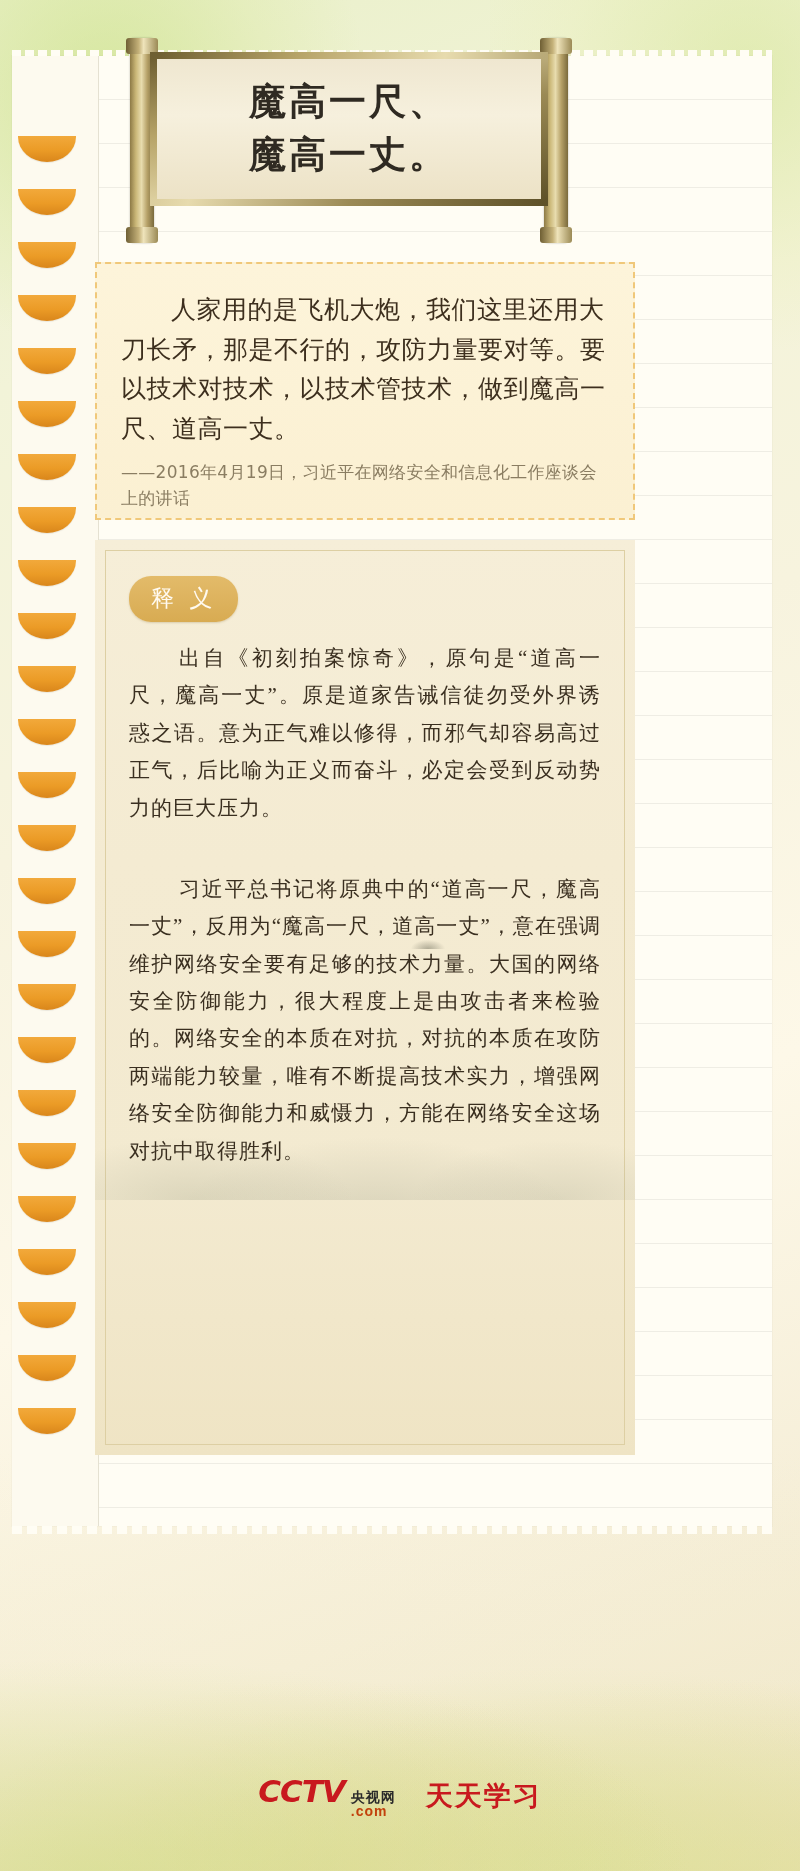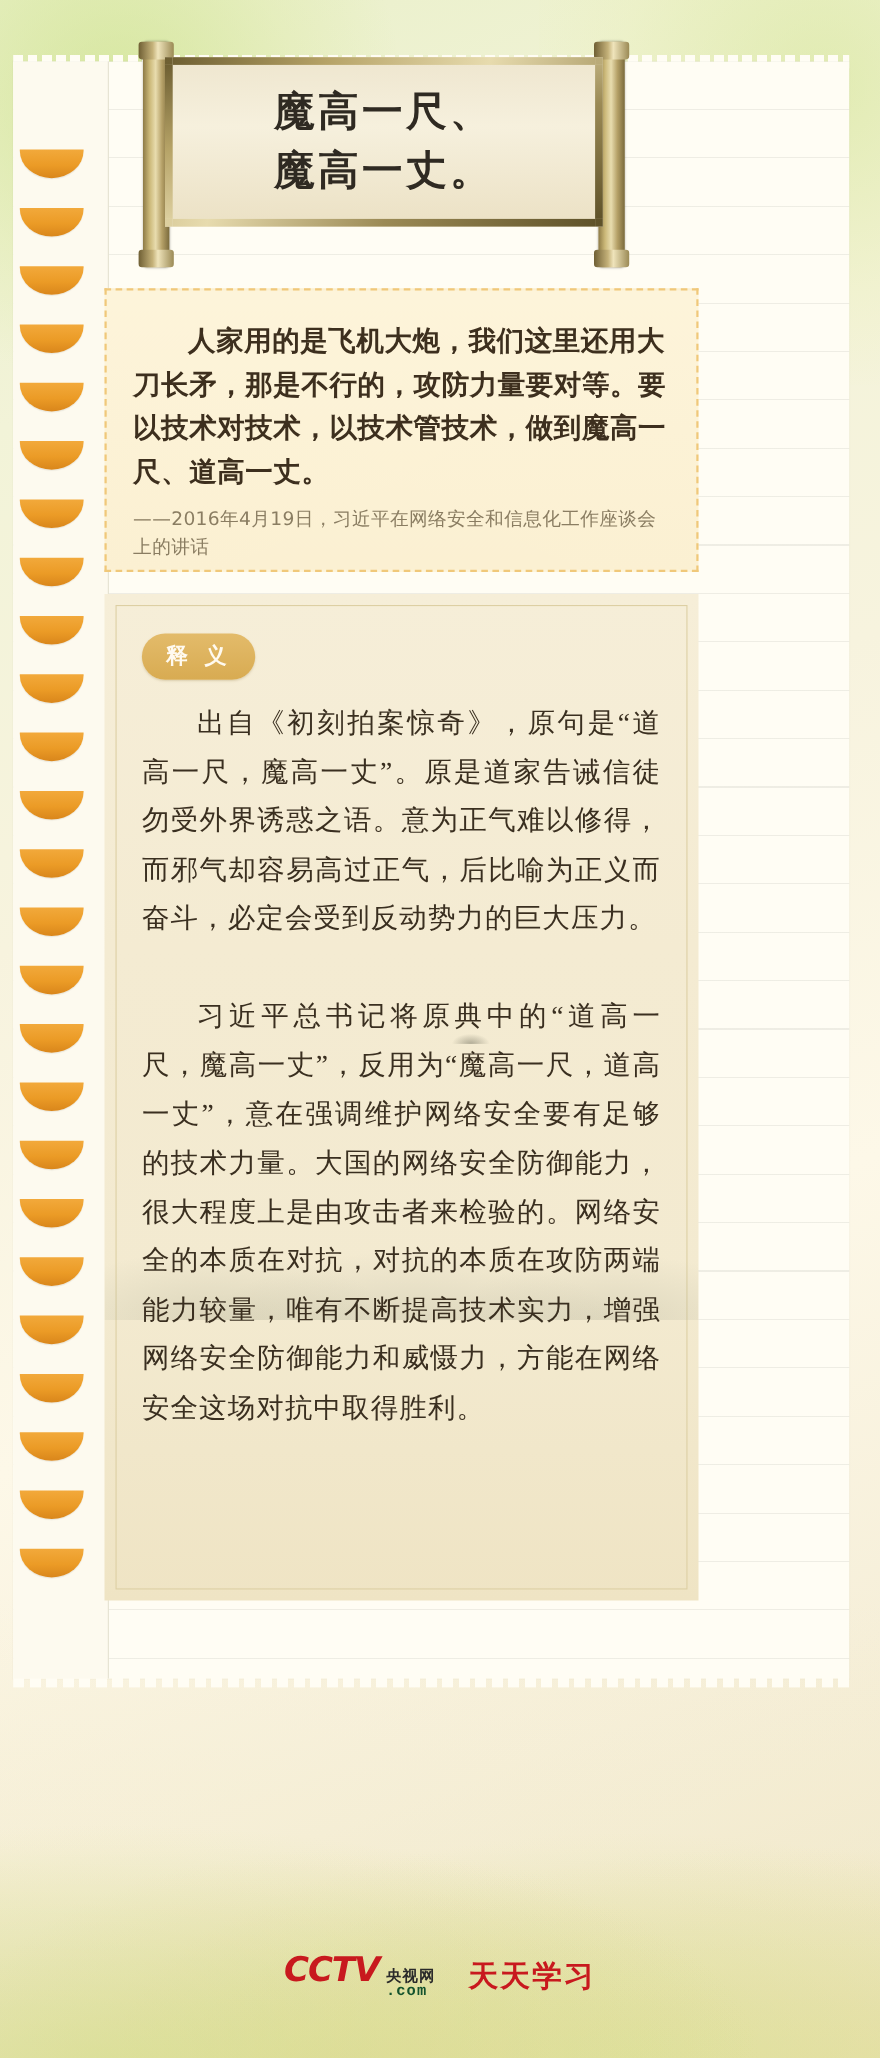--- a/index.html
+++ b/index.html
@@ -168,21 +168,21 @@
     top: 262px;
     width: 540px;
     height: 258px;
     background: linear-gradient(to bottom, #fdf4da 0%, #fbf0d2 100%);
     border: 2px dashed #f0c87a;
     box-sizing: border-box;
     padding: 26px 24px 18px 24px;
   }
   .quote-text {
     font-family: "DejaVu Sans", sans-serif;
-    font-weight: bold;
+    font-weight: normal;
     font-size: 25px;
     line-height: 1.58;
     color: #3d2f1e;
     text-indent: 50px;
     letter-spacing: 0.5px;
   }
   .quote-source {
     margin-top: 12px;
     font-family: "DejaVu Sans", sans-serif;
     font-size: 17px;
@@ -229,31 +229,31 @@
   }
   .card-content {
     position: relative;
     padding: 36px 34px 20px 34px;
   }
   .tag {
     display: inline-block;
     background: linear-gradient(to bottom, #e3bb6a 0%, #d8ab52 100%);
     color: #fffaf0;
     font-family: "DejaVu Sans", sans-serif;
-    font-weight: bold;
-    font-size: 20px;
+    font-weight: normal;
+    font-size: 23px;
     letter-spacing: 4px;
     padding: 7px 22px 8px 22px;
     border-radius: 22px;
     box-shadow: 0 1px 2px rgba(140,110,50,0.25);
   }
   .body-text {
     margin-top: 18px;
     font-family: "Liberation Serif", "DejaVu Serif", serif;
-    font-size: 25px;
+    font-size: 21px;
     line-height: 1.78;
     color: #3a2f20;
     text-indent: 50px;
     letter-spacing: 1px;
     text-align: justify;
   }
   .section-gap { height: 26px; }
 
   
   .footer {
@@ -285,24 +285,24 @@
     line-height: 1.05;
   }
   .cctv-cn-top {
     font-family: "DejaVu Sans", sans-serif;
     font-weight: bold;
     font-size: 14px;
     color: #2a2a2a;
     letter-spacing: 1px;
   }
   .cctv-cn-bot {
-    font-family: Liberation Mono, monospace;
+    font-family: Liberation Sans, sans-serif;
     font-weight: bold;
     font-size: 14px;
-    color: #14532d;
+    color: #c2410c;
     letter-spacing: 1px;
   }
   .brand-cn {
     font-family: "DejaVu Sans", sans-serif;
     font-weight: bold;
     font-size: 27px;
     color: #c8191e;
     letter-spacing: 2px;
   }
 </style>

